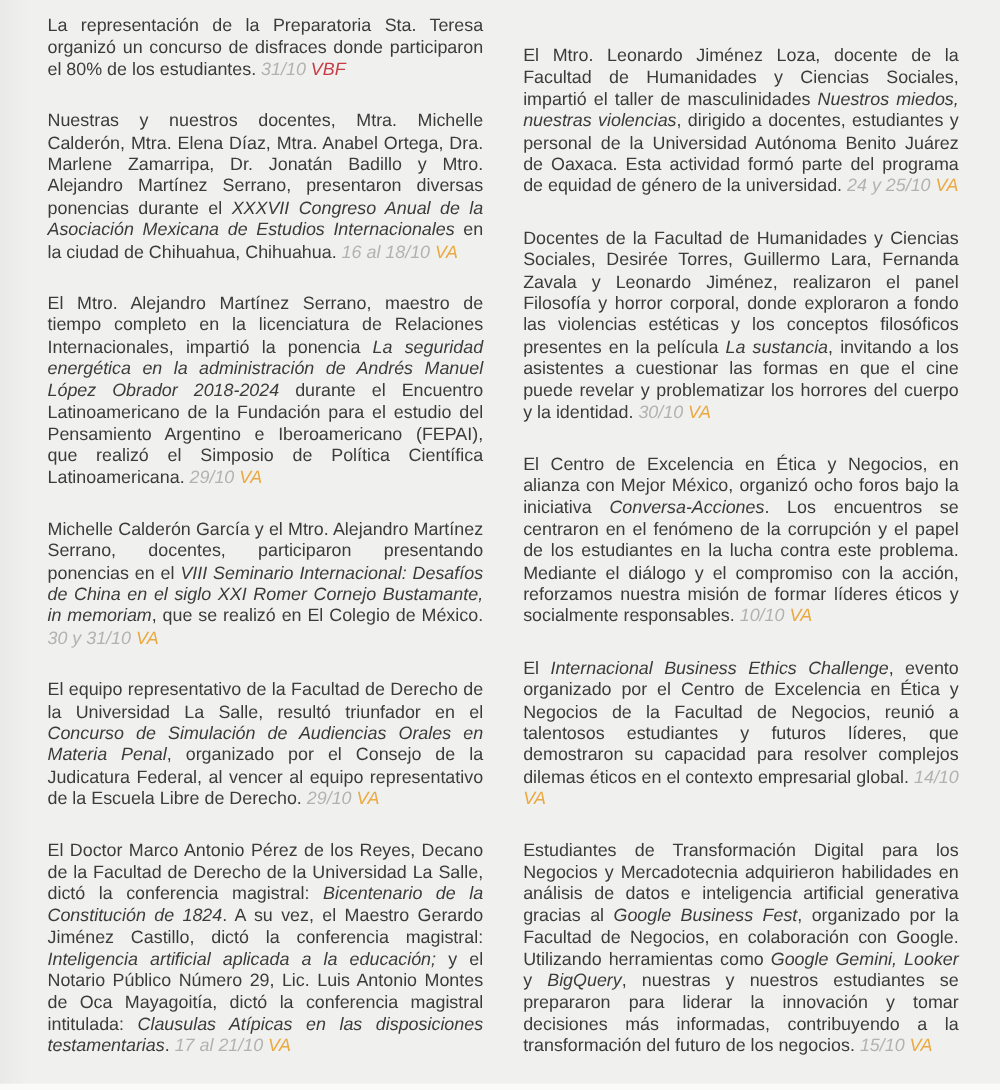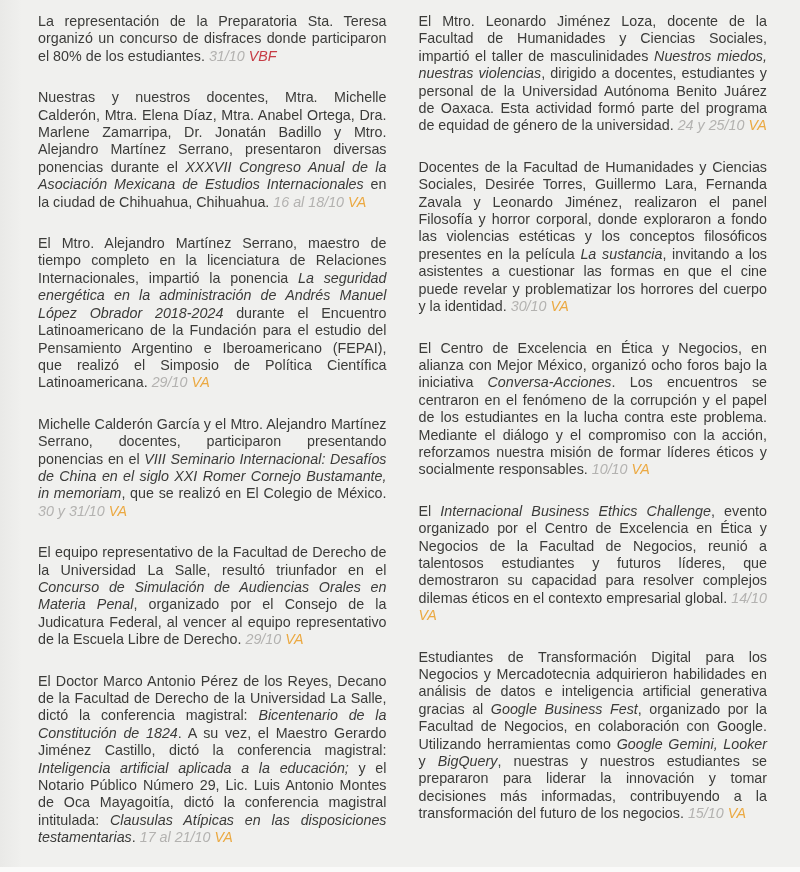--- a/index.html
+++ b/index.html
@@ -15,21 +15,21 @@
     position: relative;
     width: 800px;
     height: 872px;
     box-sizing: border-box;
     padding: 13px 33px 0 38px;
     background: linear-gradient(to right, #e9e9e7 0px, #f0f0ee 22px);
   }
   .columns {
     display: flex;
     gap: 32px;
-    align-items: flex-start;
+    align-items: flex-end;
   }
   .col {
     flex: 1 1 0;
     min-width: 0;
   }
   p.news-item {
     margin: 0 0 24px 0;
     font-size: 14.3px;
     line-height: 17.4px;
     color: #3b3b39;

